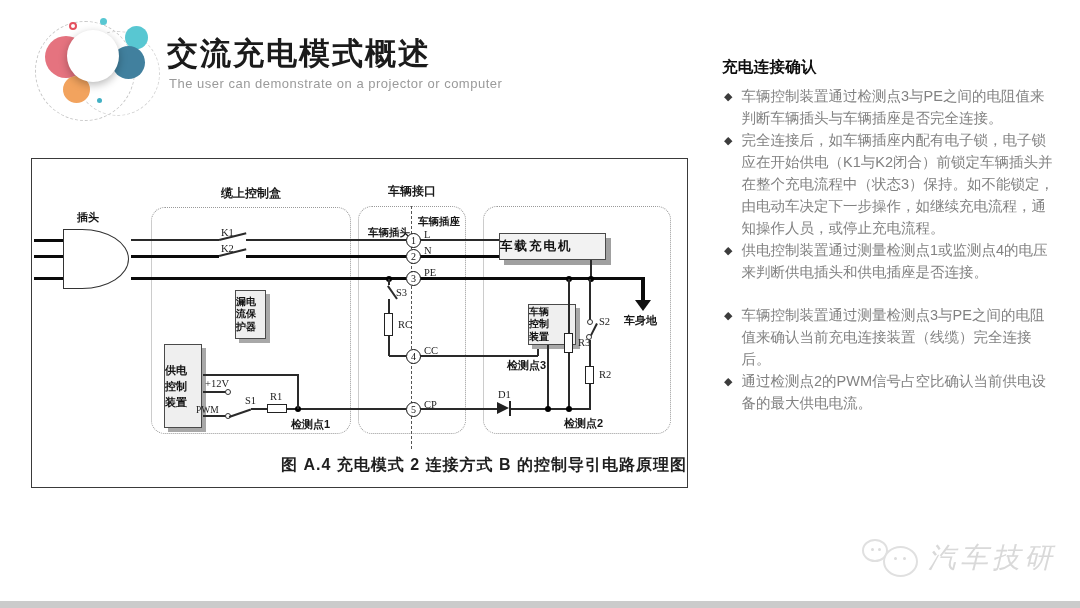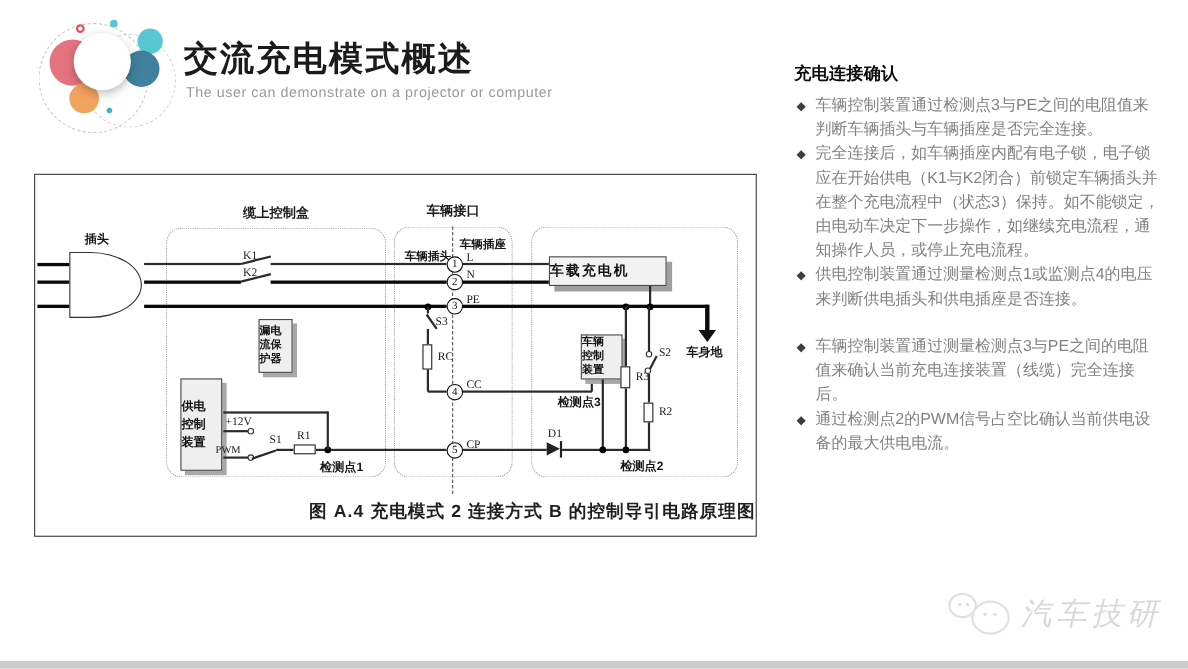--- a/index.html
+++ b/index.html
@@ -43,21 +43,21 @@
                 border:1.5px solid #333; border-radius:0 50px 50px 0 / 0 32px 32px 0; }
   .box3d { position:absolute; background:#efefef; border:1px solid #4a4a4a; box-shadow:4px 4px 0 #a8a8a8;
            display:flex; flex-direction:column; align-items:flex-start; justify-content:center; text-align:center; }
   .box3d span { display:block; font-weight:bold; color:#111; }
   .charger-box { left:467px; top:74px; width:107px; height:27px; box-shadow:5px 5px 0 #a0a0a0; background:#f2f2f2; }
   .charger-box span { font-size:12.5px; letter-spacing:2px; }
   .leak-box { left:203px; top:131px; width:31px; height:49px; }
   .leak-box span { font-size:10px; line-height:12.5px; }
   .supply-box { left:132px; top:185px; width:38px; height:84px; }
   .supply-box span { font-size:11px; line-height:16px; }
-  .vcu-box { left:496px; top:145px; width:38px; height:41px; }
+  .vcu-box { left:496px; top:145px; width:48px; height:41px; }
   .vcu-box span { font-size:10px; line-height:12.5px; }
   .diode-tri { position:absolute; left:465px; top:243px; width:0; height:0;
                border-top:6.5px solid transparent; border-bottom:6.5px solid transparent; border-left:12px solid #222; }
   .diode-bar { position:absolute; left:477px; top:242px; width:2px; height:15px; background:#222; }
   .gnd-arrow { position:absolute; left:603px; top:141px; width:0; height:0;
                border-left:8px solid transparent; border-right:8px solid transparent; border-top:11px solid #111; }
   .caption { position:absolute; left:0; top:296px; width:100%; text-align:right;
              font-size:16px; font-weight:bold; color:#1f1f1f; letter-spacing:1px; }
 
   

